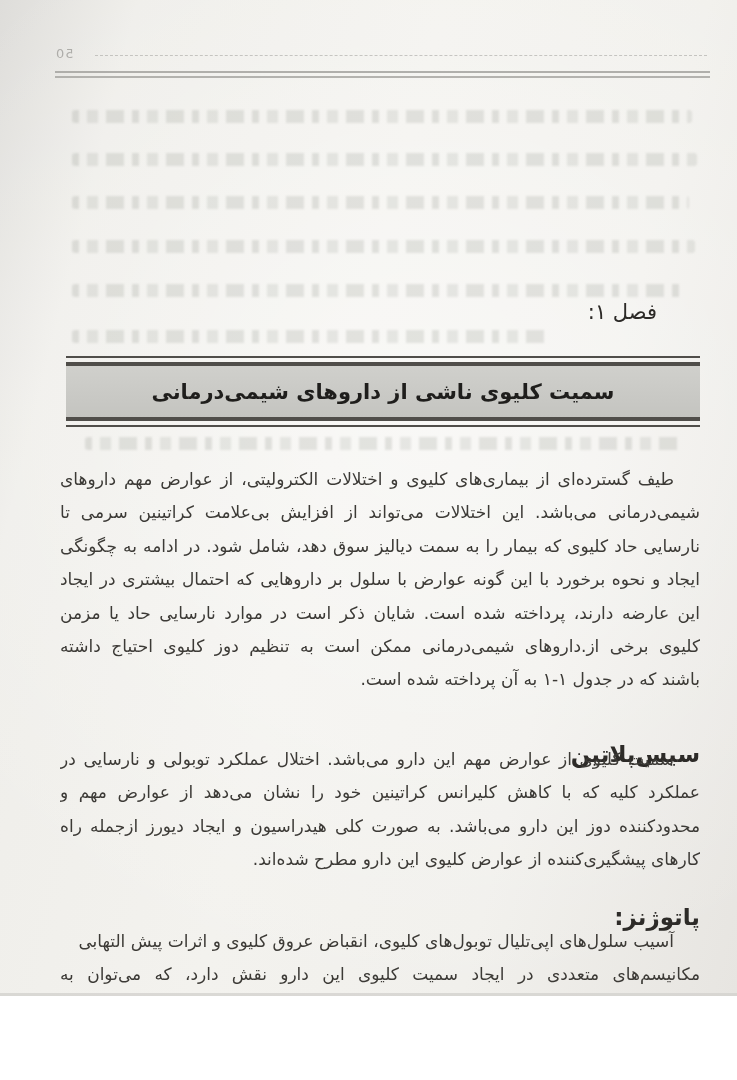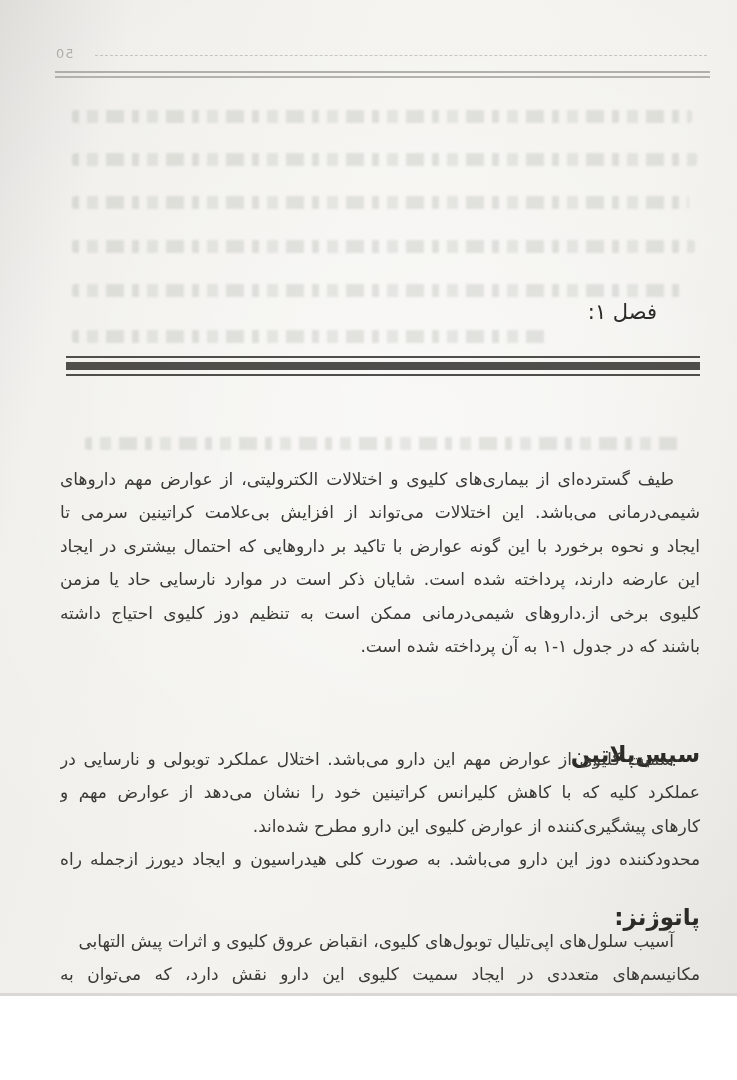--- a/index.html
+++ b/index.html
@@ -80,39 +80,43 @@
     <div class="ghost-line" style="left:72px;right:48px;top:196px"></div>
     <div class="ghost-line" style="left:72px;right:42px;top:240px"></div>
     <div class="ghost-line" style="left:72px;right:55px;top:284px"></div>
     <div class="ghost-line" style="left:72px;right:185px;top:330px"></div>
     <div class="ghost-line" style="left:85px;right:55px;top:437px"></div>
 
     <div class="chapter">فصل ۱:</div>
 
     <div class="title-box">
       <div class="rule-top"></div>
+      <div class="box-body">
+        <span class="box-title">سمیت کلیوی ناشی از داروهای شیمی‌درمانی</span>
+      </div>
       <div class="rule-bottom"></div>
     </div>
 
     <div class="para" style="top:463px">
         <div class="line">طیف گسترده‌ای از بیماری‌های کلیوی و اختلالات الکترولیتی، از عوارض مهم داروهای</div>
         <div class="line">شیمی‌درمانی می‌باشد. این اختلالات می‌تواند از افزایش بی‌علامت کراتینین سرمی تا</div>
-        <div class="line">ایجاد و نحوه برخورد با این گونه عوارض با تاکید بر داروهایی که احتمال بیشتری در ایجاد</div>
+        <div class="line">نارسایی حاد کلیوی که بیمار را به سمت دیالیز سوق دهد، شامل شود. در ادامه به چگونگی</div>
+        <div class="line">ایجاد و نحوه برخورد با این گونه عوارض با سلول بر داروهایی که احتمال بیشتری در ایجاد</div>
         <div class="line">این عارضه دارند، پرداخته شده است. شایان ذکر است در موارد نارسایی حاد یا مزمن</div>
         <div class="line">کلیوی برخی از.داروهای شیمی‌درمانی ممکن است به تنظیم دوز کلیوی احتیاج داشته</div>
         <div class="line last-line">باشند که در جدول ۱-۱ به آن پرداخته شده است.</div>
       </div>
 
     <div class="sec-heading" style="top:713px">سیس‌پلاتین</div>
 
     <div class="para" style="top:743px">
         <div class="line">سمیت کلیوی از عوارض مهم این دارو می‌باشد. اختلال عملکرد توبولی و نارسایی در</div>
         <div class="line">عملکرد کلیه که با کاهش کلیرانس کراتینین خود را نشان می‌دهد از عوارض مهم و</div>
+        <div class="line">محدودکننده دوز این دارو می‌باشد. به صورت کلی هیدراسیون و ایجاد دیورز ازجمله راه</div>
         <div class="line last-line">کارهای پیشگیری‌کننده از عوارض کلیوی این دارو مطرح شده‌اند.</div>
-        <div class="line">محدودکننده دوز این دارو می‌باشد. به صورت کلی هیدراسیون و ایجاد دیورز ازجمله راه</div>
       </div>
 
     <div class="sec-heading" style="top:876px">پاتوژنز:</div>
 
     <div class="para" style="top:925px">
         <div class="line last-line">آسیب سلول‌های اپی‌تلیال توبول‌های کلیوی، انقباض عروق کلیوی و اثرات پیش التهابی</div>
         <div class="line">مکانیسم‌های متعددی در ایجاد سمیت کلیوی این دارو نقش دارد، که می‌توان به</div>
       </div>
 
     <div class="scan-edge"></div>

